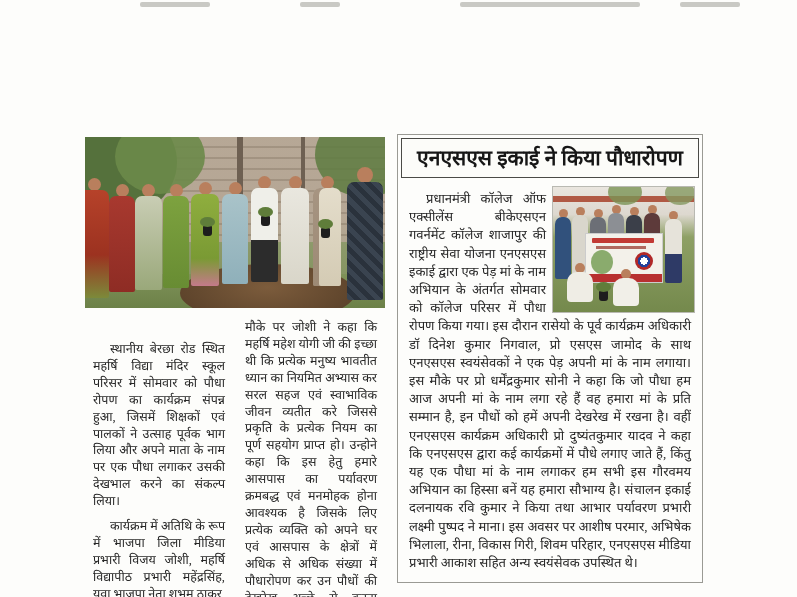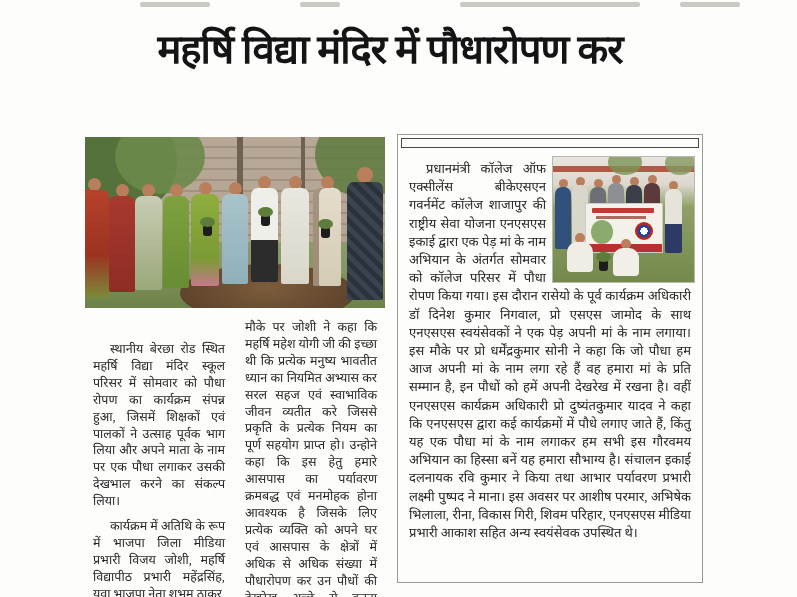--- a/index.html
+++ b/index.html
@@ -58,21 +58,20 @@
 <body>
 
 <div class="page">
 
   <div class="artifact" style="left:140px;width:70px;"></div>
   <div class="artifact" style="left:300px;width:40px;"></div>
   <div class="artifact" style="left:460px;width:180px;"></div>
   <div class="artifact" style="left:680px;width:60px;"></div>
 
   <div class="headline">
-    <div>महर्षि विद्या मंदिर में पौधारोपण कर</div>
   </div>
 
   <div class="photo-left">
     <div class="brickwall"></div>
     <div class="foliage" style="left:-28px;top:-30px;width:120px;height:110px;background:#55713c;"></div>
     <div class="foliage" style="left:30px;top:-18px;width:90px;height:75px;background:#6c8a49;opacity:.9;"></div>
     <div class="foliage" style="left:230px;top:-25px;width:100px;height:85px;background:#5e7b41;opacity:.85;"></div>
     <div class="trunk" style="left:152px;top:0;width:6px;height:78px;"></div>
     <div class="trunk" style="left:216px;top:0;width:4px;height:60px;"></div>
     <div class="grass-l"></div>
@@ -128,20 +127,21 @@
   <div class="col col1">
     <p class="ind">स्थानीय बेरछा रोड स्थित महर्षि विद्या मंदिर स्कूल परिसर में सोमवार को पौधा रोपण का कार्यक्रम संपन्न हुआ, जिसमें शिक्षकों एवं पालकों ने उत्साह पूर्वक भाग लिया और अपने माता के नाम पर एक पौधा लगाकर उसकी देखभाल करने का संकल्प लिया।</p>
     <p class="ind">कार्यक्रम में अतिथि के रूप में भाजपा जिला मीडिया प्रभारी विजय जोशी, महर्षि विद्यापीठ प्रभारी महेंद्रसिंह, युवा भाजपा नेता शुभम ठाकुर, विद्यालय प्राचार्य अनिल कुमार मिश्रा मौजूद थे। इस</p>
   </div>
   <div class="col col2">
     <p>मौके पर जोशी ने कहा कि महर्षि महेश योगी जी की इच्छा थी कि प्रत्येक मनुष्य भावतीत ध्यान का नियमित अभ्यास कर सरल सहज एवं स्वाभाविक जीवन व्यतीत करे जिससे प्रकृति के प्रत्येक नियम का पूर्ण सहयोग प्राप्त हो। उन्होने कहा कि इस हेतु हमारे आसपास का पर्यावरण क्रमबद्ध एवं मनमोहक होना आवश्यक है जिसके लिए प्रत्येक व्यक्ति को अपने घर एवं आसपास के क्षेत्रों में अधिक से अधिक संख्या में पौधारोपण कर उन पौधों की देखरेख अच्छे से करना चाहिए, ताकि सभी का जीवन आनंदित हो।</p>
   </div>
 
   <div class="right-box">
     <div class="subhead">
+      <div>एनएसएस इकाई ने किया पौधारोपण</div>
     </div>
     <div class="right-body clearfix">
 
       <div class="photo-right">
         <div class="roofline"></div>
         <div class="foliage" style="left:55px;top:-8px;width:34px;height:26px;background:#7b9455;opacity:.8;"></div>
         <div class="foliage" style="left:112px;top:-6px;width:30px;height:24px;background:#859960;opacity:.8;"></div>
         <div class="person" style="left:2px;top:22px;width:16px;">
             <div class="head" style="width:9px;height:9px;"></div>
             <div class="torso" style="height:62px;background:#31517c;"></div>

